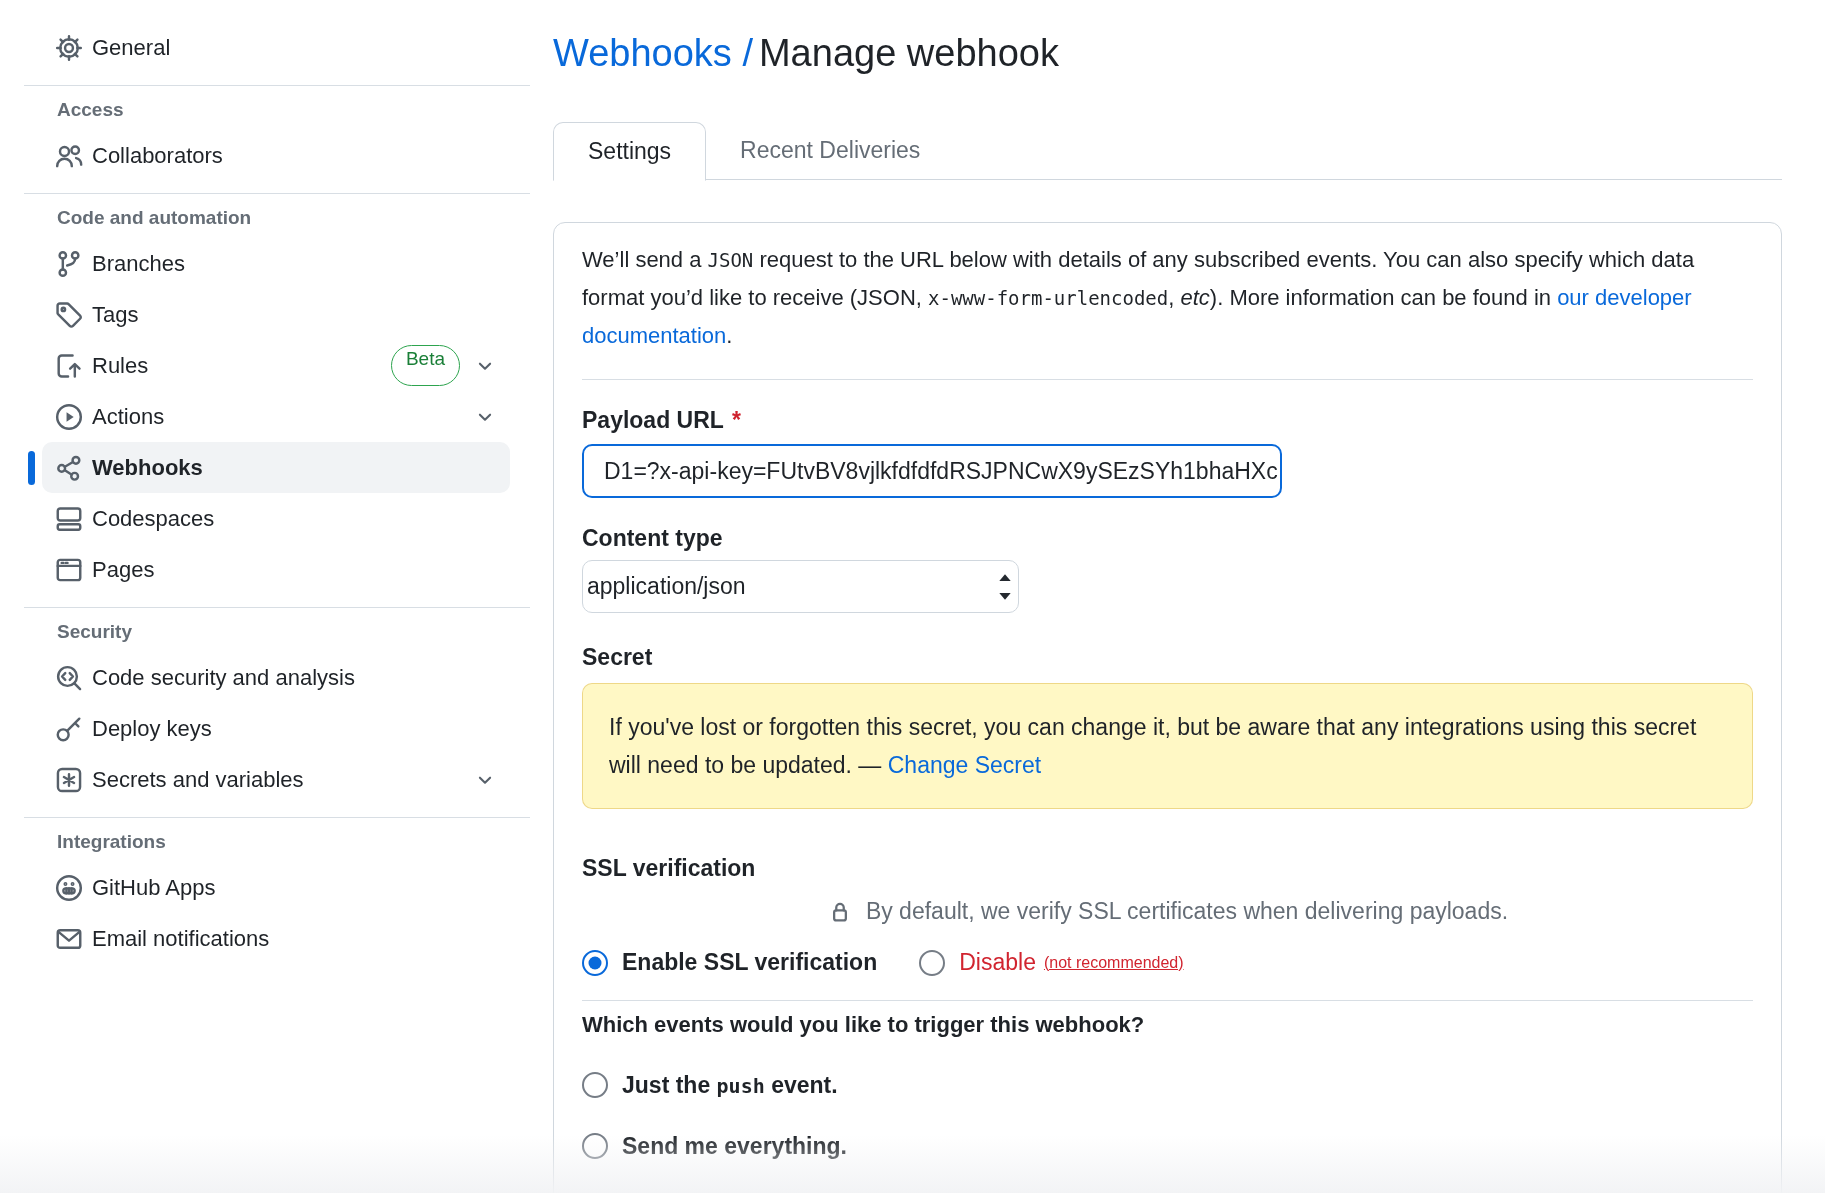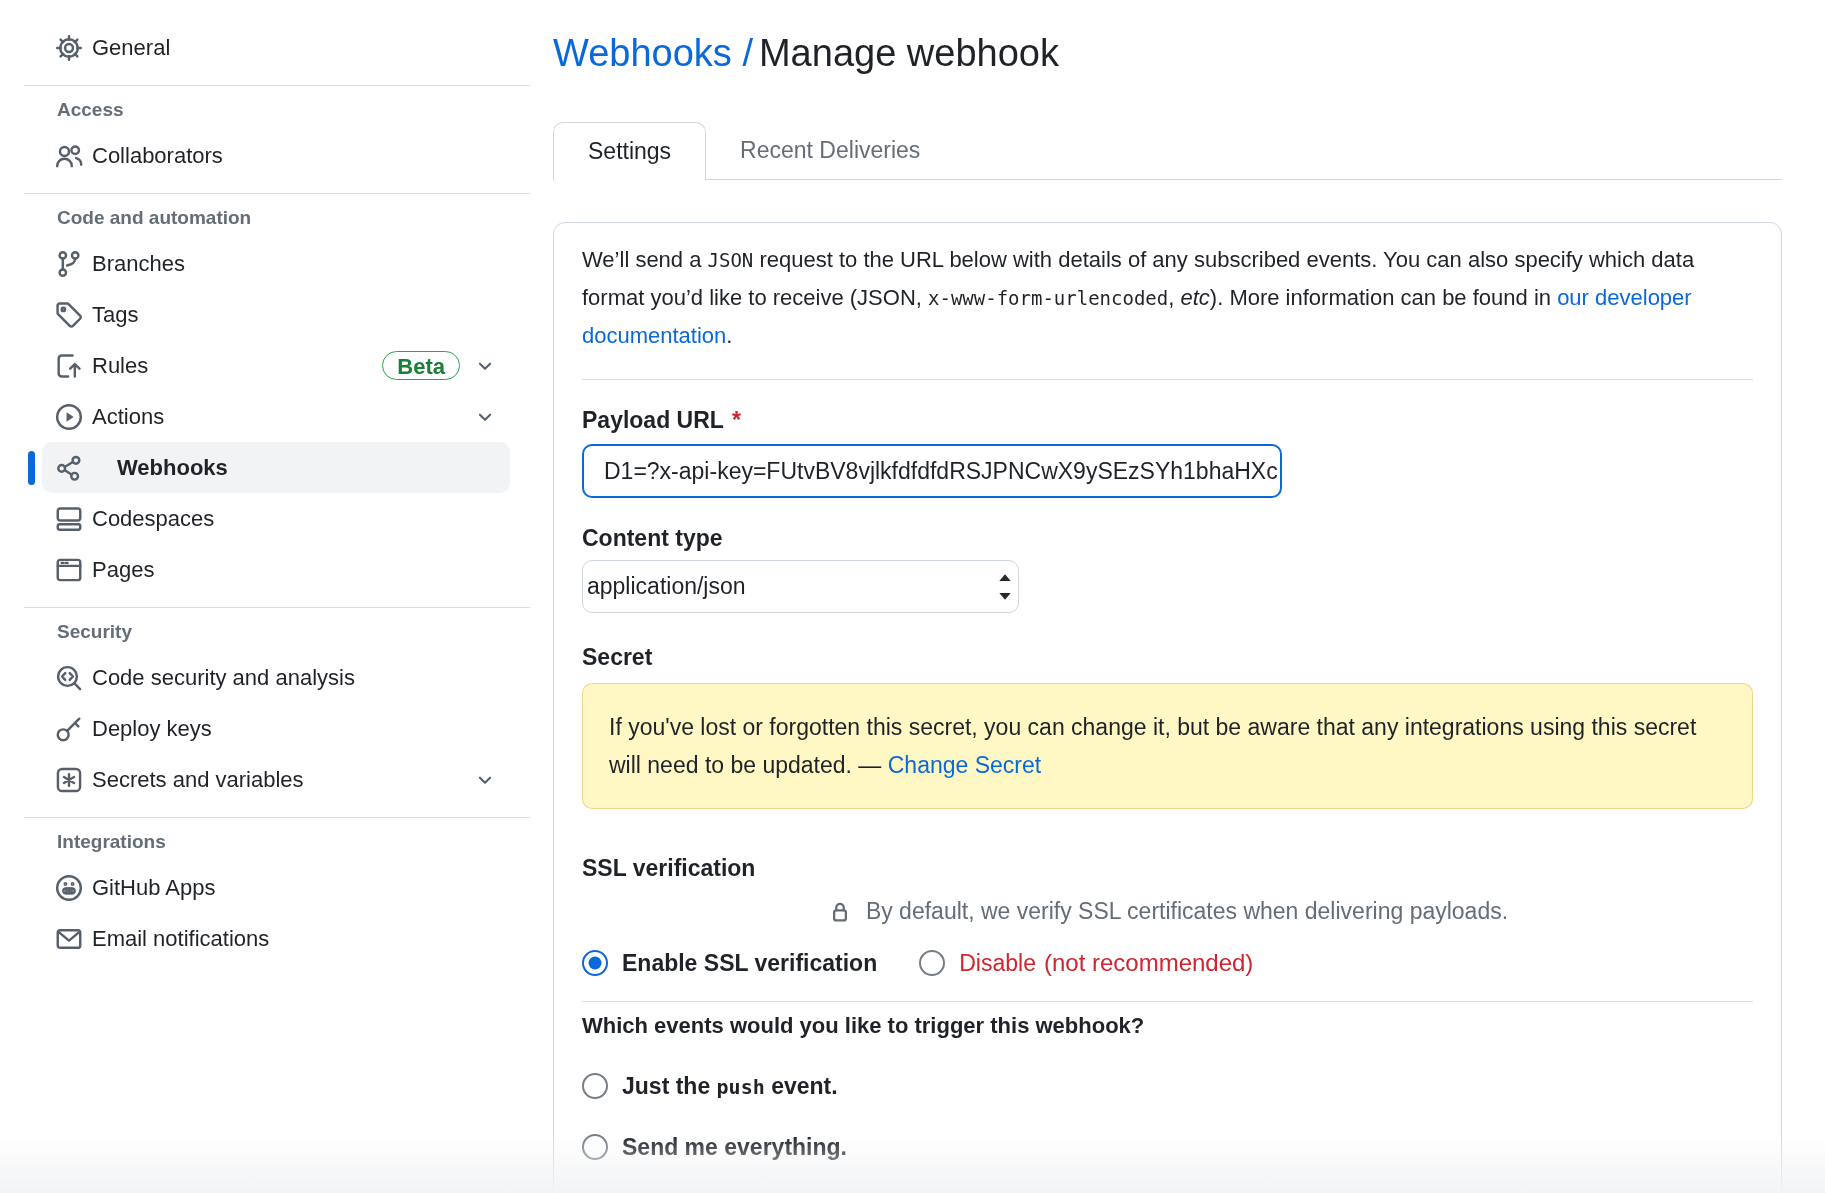--- a/index.html
+++ b/index.html
@@ -17,32 +17,32 @@
   .app{display:flex;width:100%;height:100%;}
 
   
   .sidebar{width:530px;flex:0 0 530px;padding:22px 0 0 24px;}
   .nav-divider{border-top:1.5px solid var(--divider);margin:12px 0;}
   .nav-header{font-size:19px;font-weight:700;color:var(--muted);margin:6px 0 8px 33px;line-height:24px;}
   .nav-item{
     height:51px;display:flex;align-items:center;margin:0 20px 0 18px;
     padding:0 14px 0 12px;border-radius:10px;position:relative;cursor:pointer;
   }
-  .nav-item.selected{background:var(--selected-bg);gap:25px;}
+  .nav-item.selected{background:var(--selected-bg);}
   .nav-item.selected .nav-label{font-weight:700;}
   .sel-bar{
     position:absolute;left:-14px;top:50%;transform:translateY(-50%);
     width:7px;height:34px;border-radius:4px;background:var(--accent);
   }
   .nav-icon{width:30px;height:30px;margin-right:8px;flex:0 0 30px;display:flex;align-items:center;justify-content:center;color:#57606a;}
   .nav-icon svg{width:30px;height:30px;stroke:#57606a;fill:none;stroke-width:1.3;stroke-linecap:round;stroke-linejoin:round;}
   .nav-label{font-size:22px;color:var(--text);white-space:nowrap;}
   .badge{
-    margin-left:auto;font-size:22px;font-weight:700;color:var(--success);
-    border:1.5px solid var(--success-border);border-radius:999px;padding:3px 14px 0;line-height:1.1;
+    margin-left:auto;font-size:19px;font-weight:400;color:var(--success);
+    border:1.5px solid var(--success-border);border-radius:999px;padding:3px 14px 16px;line-height:1.1;
   }
   .nav-chev{margin-left:14px;display:flex;}
   .nav-item:not(.has-badge) .nav-chev.auto{margin-left:auto;}
   .nav-chev svg{width:22px;height:22px;stroke:#57606a;fill:none;stroke-width:1.5;stroke-linecap:round;stroke-linejoin:round;}
 
   
   .main{flex:1;padding:0 43px 0 23px;position:relative;}
   h1{margin:26px 0 0;font-size:38px;font-weight:400;line-height:54px;color:var(--text);}
   h1 .crumb{color:var(--accent);text-decoration:none;cursor:pointer;margin-right:6px;}
   .tabnav{display:flex;border-bottom:1.5px solid var(--border);margin-top:42px;height:58px;align-items:stretch;}
@@ -90,21 +90,21 @@
   }
   .radio.checked{border-color:var(--accent);}
   .radio.checked::after{
     content:"";position:absolute;left:50%;top:50%;transform:translate(-50%,-50%);
     width:13px;height:13px;border-radius:50%;background:var(--accent);
   }
   .radio-label{margin-left:14px;font-size:23px;}
   .radio-label.strong{font-weight:700;}
   .disable-group{display:flex;align-items:center;margin-left:42px;}
   .danger-text{color:#d1242f;}
-  .small-note{font-size:24px;margin-left:8px;}
+  .small-note{font-size:16px;margin-left:8px;text-decoration:underline;}
   .events-q{margin-top:11px;font-size:22px;font-weight:700;}
   .event-row{margin-top:34px;display:flex;align-items:flex-start;font-size:23px;font-weight:bold;}
   .event-row code{font-size:20px;}
   .bottom-fade{
     position:absolute;left:0;right:0;bottom:0;height:58px;pointer-events:none;z-index:5;
     background:linear-gradient(180deg, rgba(246,247,249,0), rgba(242,243,245,0.95));
   }
 </style>
 </head>
 <body>

